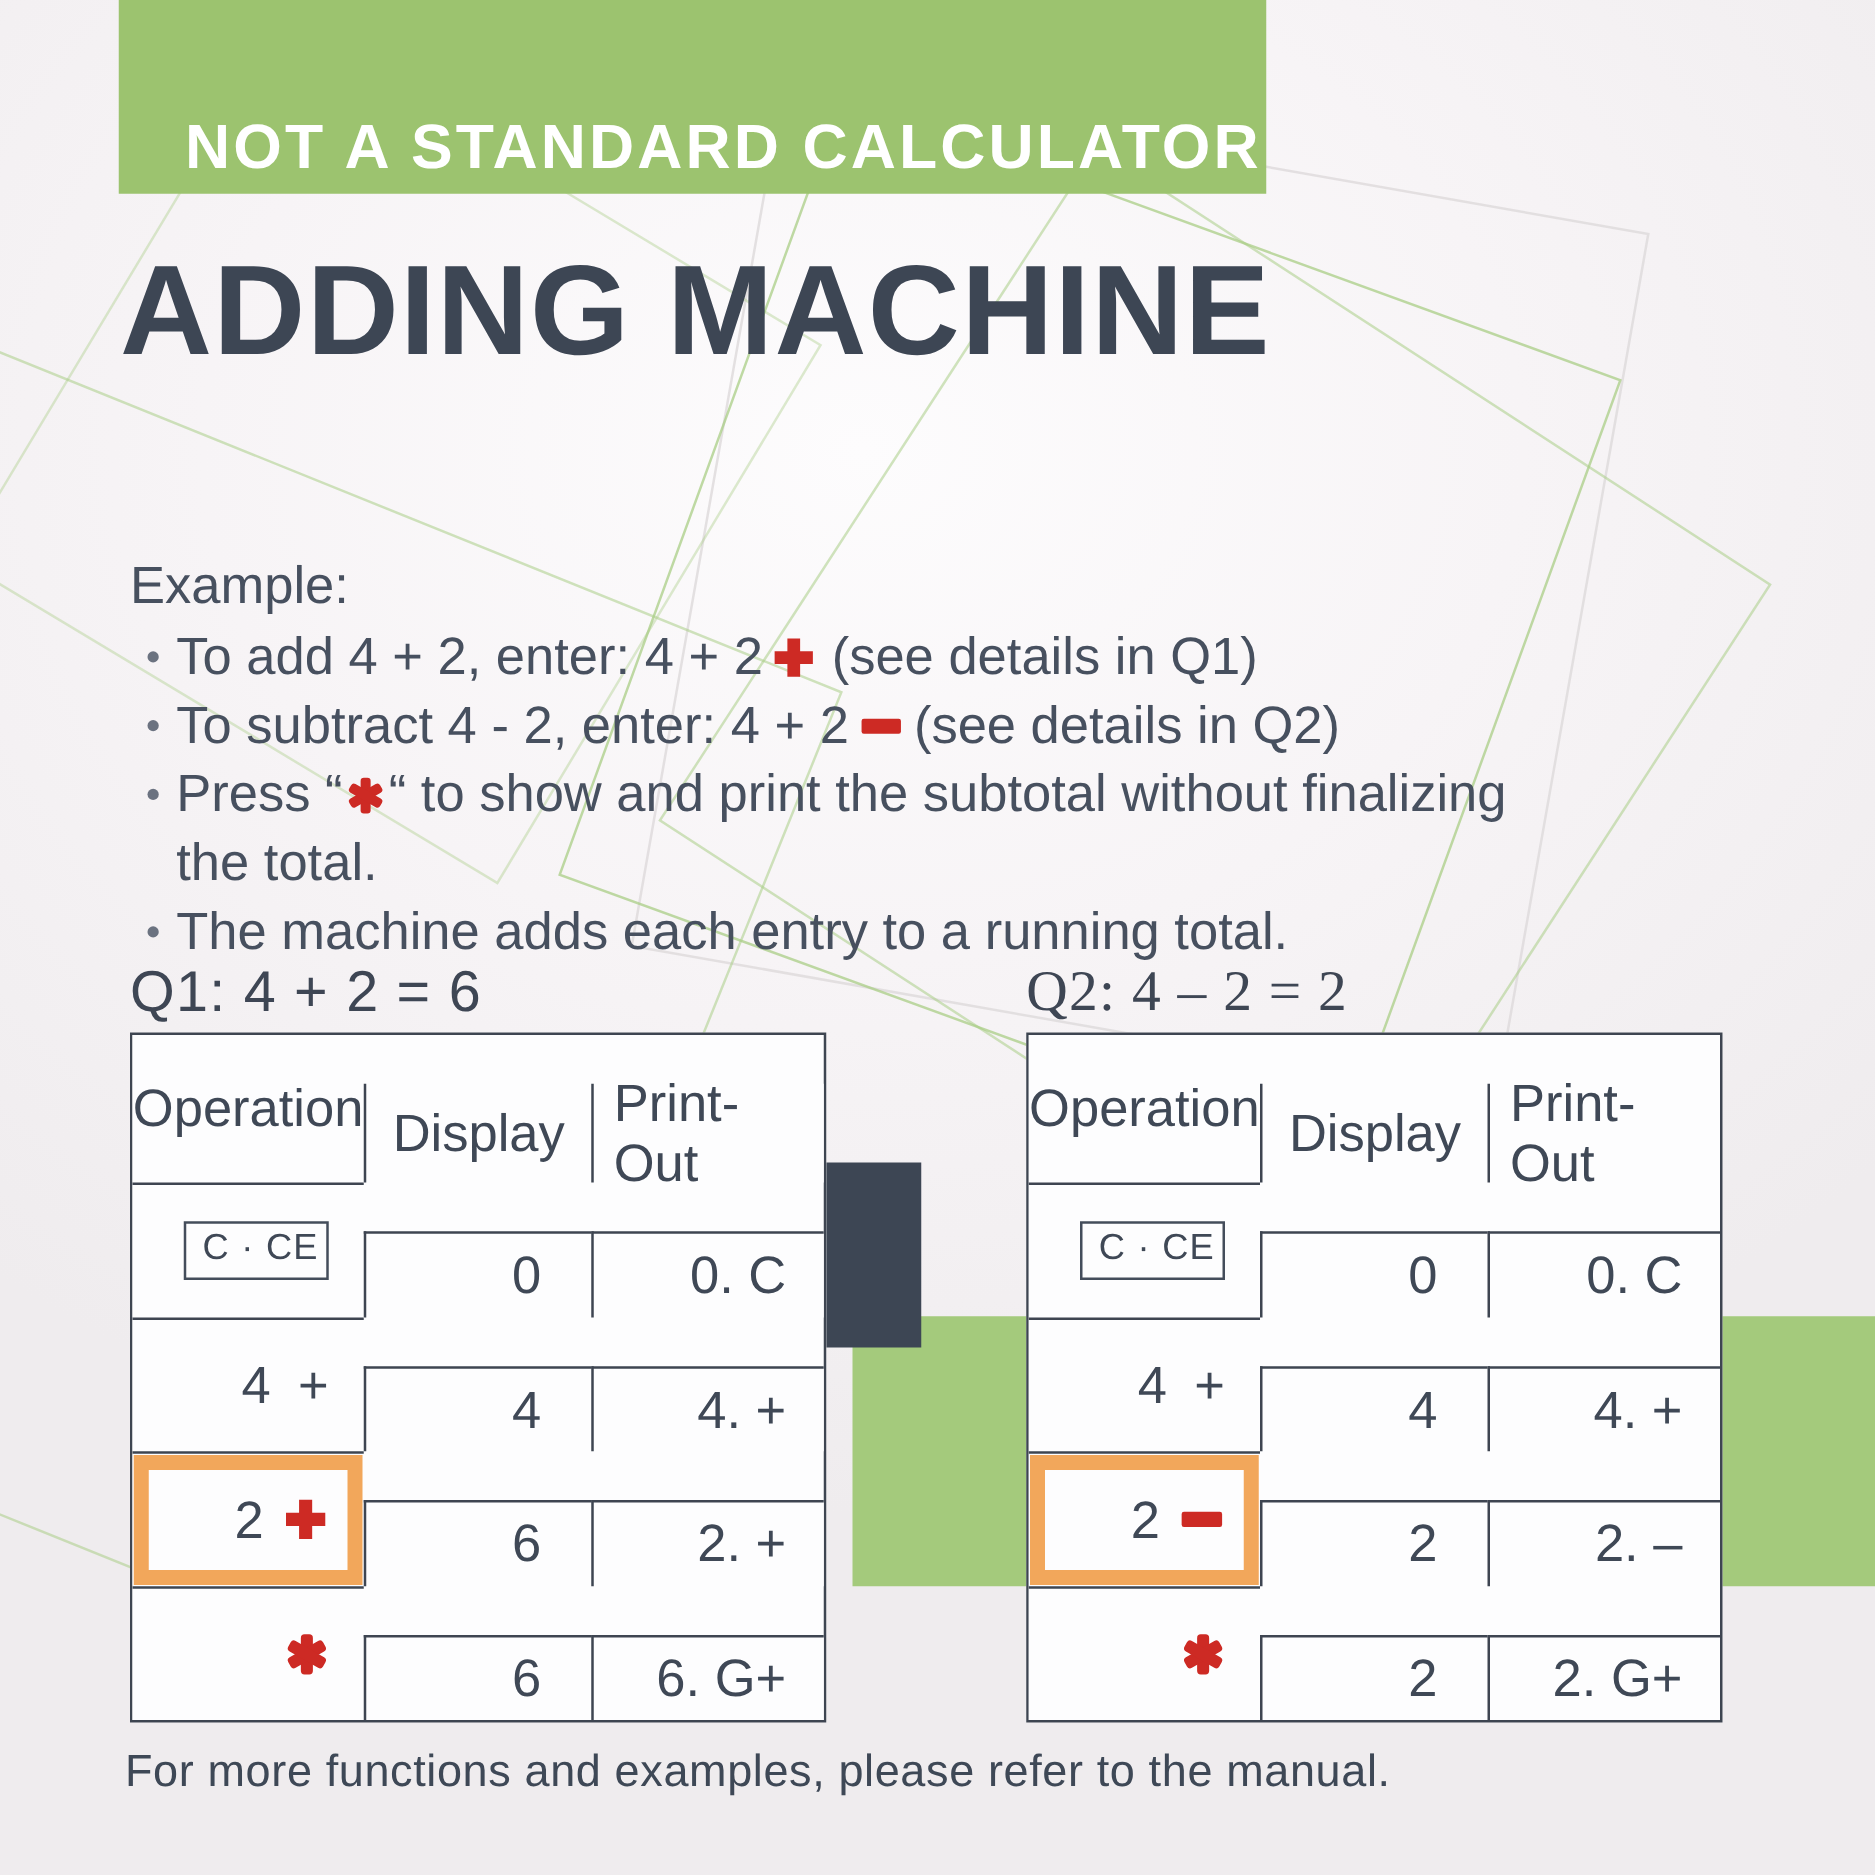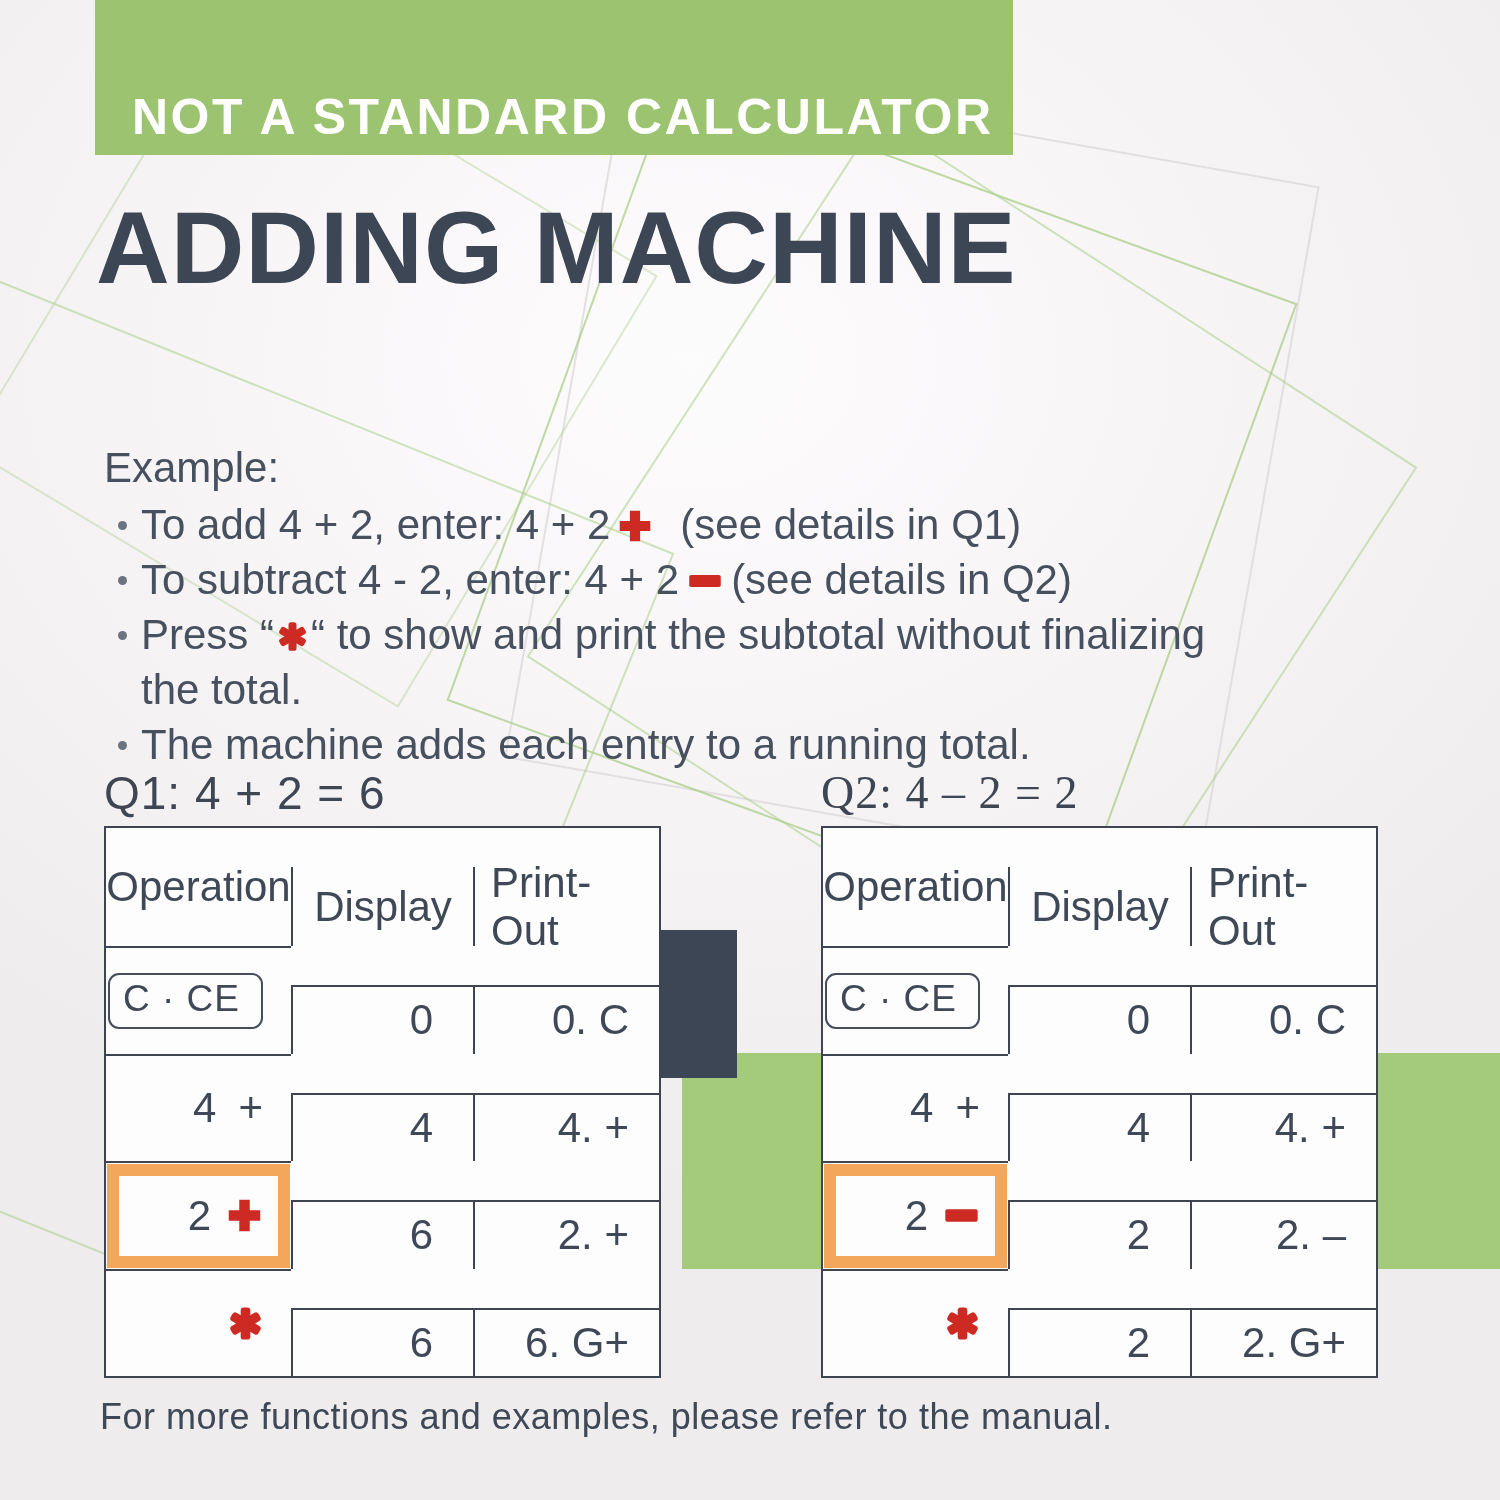--- a/index.html
+++ b/index.html
@@ -11,21 +11,21 @@
     background:radial-gradient(ellipse 1100px 850px at 46% 24%, #fdfcfd 0%, #f7f4f6 48%, #efecee 100%);
   }
   
   .deco{position:absolute;border:2px solid #a9cd86;z-index:0;}
   .deco.gray{border-color:#ddd9db;}
   
   .banner{
     position:absolute;left:95px;top:0;width:918px;height:155px;
     background:#9cc36f;z-index:2;
     display:flex;align-items:flex-end;
-    padding:0 0 13px 37px;box-sizing:border-box;
+    padding:0 0 13px 53px;box-sizing:border-box;
   }
   .banner-text{
     color:#ffffff;font-size:50px;font-weight:bold;letter-spacing:2.5px;line-height:1;
   }
   
   .heading{
     position:absolute;left:96px;top:186px;z-index:2;
     color:#3d4654;font-weight:bold;font-size:102px;line-height:125px;letter-spacing:1px;
   }
   
@@ -37,21 +37,21 @@
   .bullet{display:flex;align-items:flex-start;}
   .bullet-dot{
     width:9px;height:9px;border-radius:50%;background:#6b7280;
     margin:24px 14px 0 14px;flex:0 0 auto;
   }
   .bullet-text{display:block;}
   .bullet-text.wrap{width:1105px;}
   .bullet-text.nowrap{white-space:nowrap;}
   .inline-icon{vertical-align:-5px;margin:0 7px;}
   .inline-icon.small{vertical-align:-3px;margin:0 3px;}
-  .post-gap{margin-left:20px;}
+  .post-gap{margin-left:5px;}
   
   .tbl-caption{
     position:absolute;top:766px;z-index:2;
     color:#3e4654;font-size:46px;letter-spacing:1px;
   }
   
   .tbl{
     position:absolute;top:826px;z-index:3;
     display:grid;
     grid-template-columns:185px 182px 186px;
@@ -65,22 +65,22 @@
     color:#3f4856;font-size:42px;position:relative;
     box-sizing:border-box;
   }
   .tbl > .tcell:nth-child(3n+2), .tbl > .tcell:nth-child(3n){border-left:2px solid #3e4551;margin-top:39px;}
   .tbl > .tcell:nth-child(n+4){border-top:2px solid #3e4551;}
   .tcell.th{justify-content:center;padding:16px;}
   .tcell.op{padding-right:28px;}
   .tcell.num{padding-right:40px;}
   .tcell.pout{padding-right:30px;}
   .keycap{
-    border:2.5px solid #444d5b;border-radius:11px;
-    padding:3px 21px 7px 13px;font-size:37px;letter-spacing:1px;
+    border:2.5px solid #444d5b;border-radius:0;
+    padding:3px 6px 7px 13px;font-size:29px;letter-spacing:1px;
   }
   .opnum{white-space:pre;}
   .opsym{margin-left:22px;}
   .cell-icon{margin-left:15px;flex:0 0 auto;}
   .hl-frame{
     position:absolute;inset:1px;border:12px solid #f2a75b;z-index:1;pointer-events:none;
   }
   
   .dark-block{position:absolute;left:661px;top:930px;width:76px;height:148px;background:#3d4654;z-index:2;}
   .green-block{position:absolute;left:682px;top:1053px;width:818px;height:216px;background:#a4ca7c;z-index:1;}

